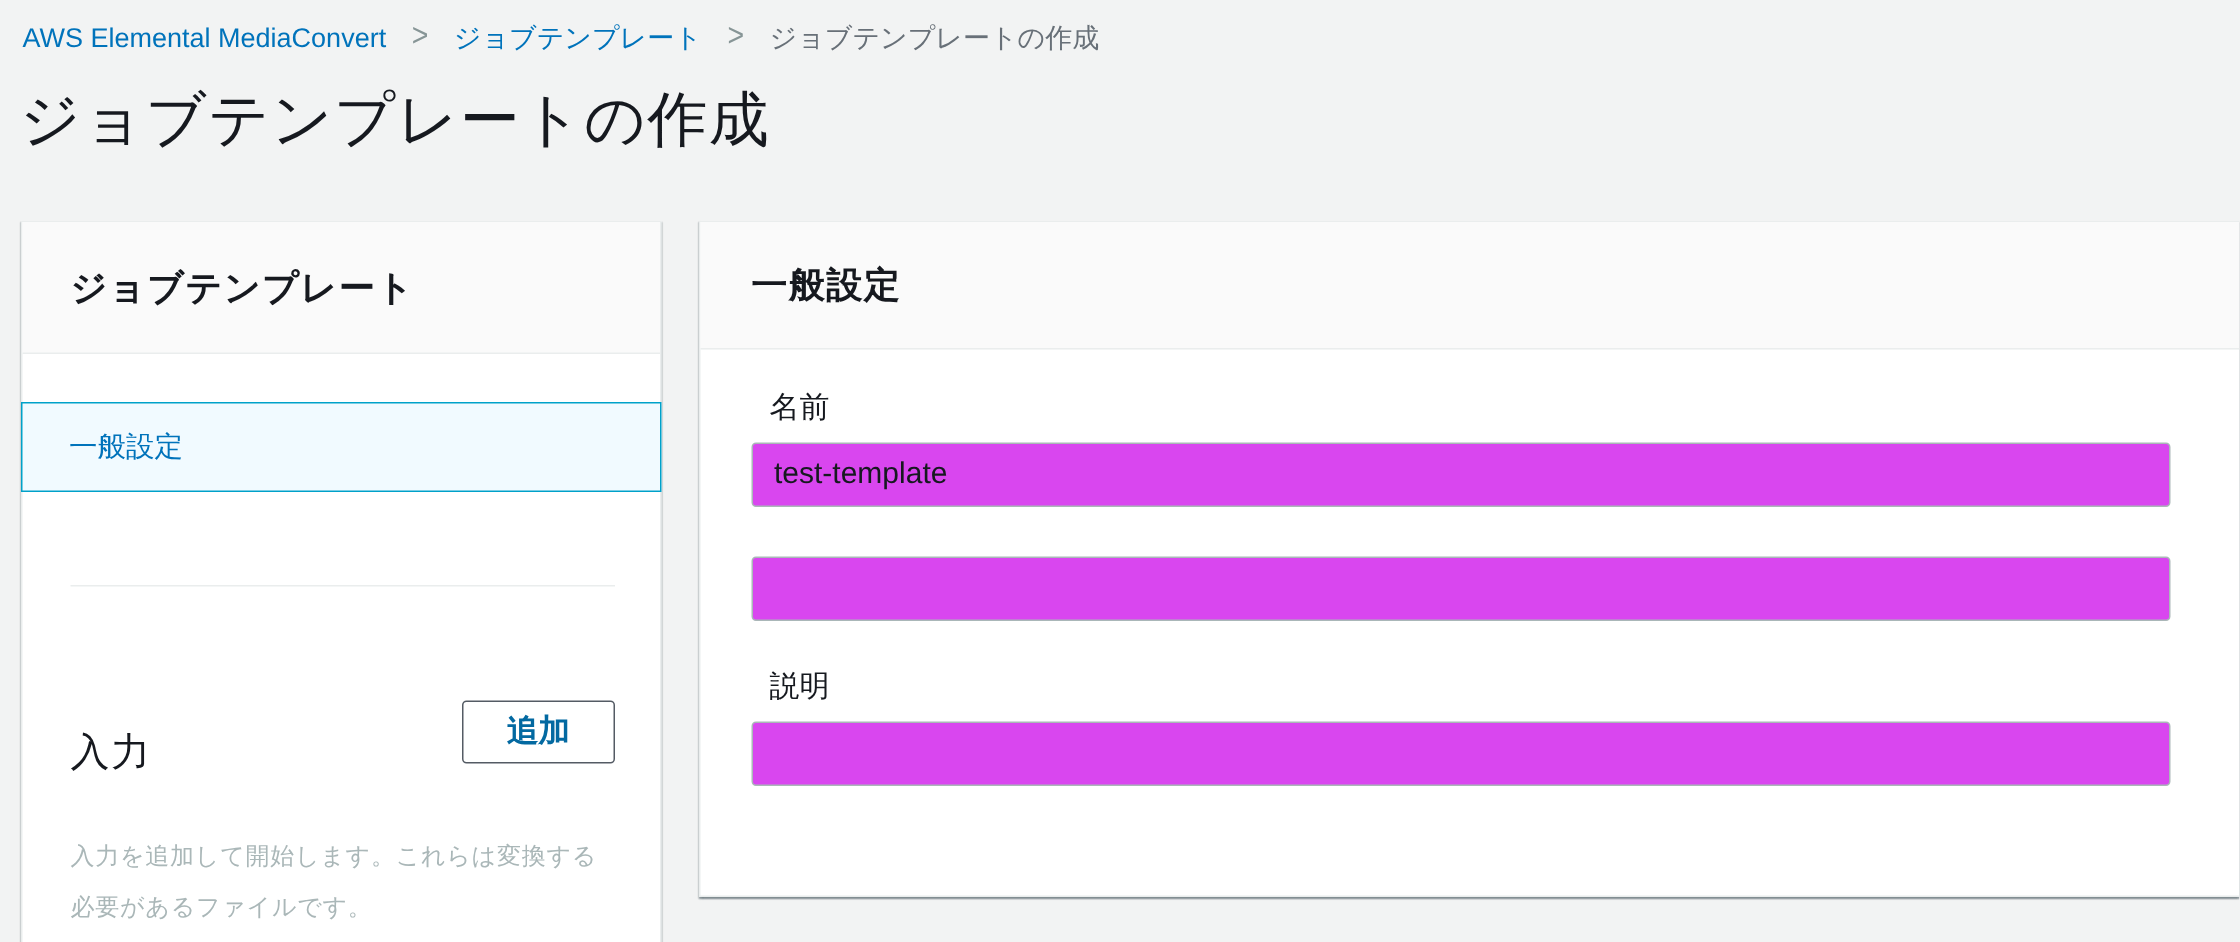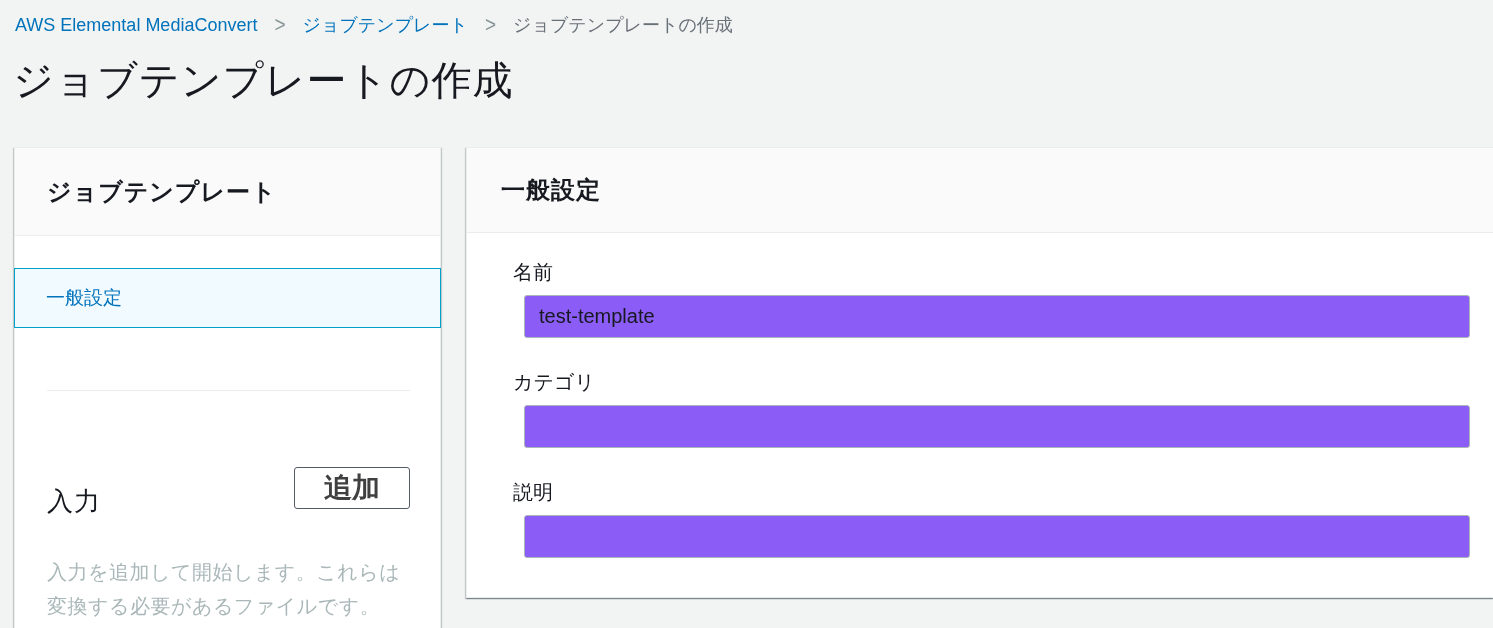--- a/index.html
+++ b/index.html
@@ -58,43 +58,43 @@
     border: 1px solid #00a1c9;
     margin: 0 -1px;
   }
   .sidebar-divider { border: none; border-top: 1px solid #eaeded; margin: 62px 30px 0 32px; }
 
   .input-section { margin-top: 66px; padding: 0 30px 0 32px; }
   .input-section-header { display: flex; justify-content: space-between; align-items: center; }
   .input-section-title { font-size: 26px; font-weight: 400; letter-spacing: 1px; margin-top: 27px; }
   .add-button {
     background: #ffffff; border: 1px solid #545b64; border-radius: 3px;
-    padding: 7px 29px; font-size: 28px; font-weight: 700; color: #404040;
+    padding: 7px 29px; font-size: 21px; font-weight: 700; color: #0369a1;
     font-family: inherit; cursor: pointer; line-height: 26px;
   }
   .help-text {
-    margin-top: 36px; font-size: 20px; line-height: 34px;
+    margin-top: 36px; font-size: 16px; line-height: 34px;
     color: #aab7b8; letter-spacing: 0.5px;
   }
 
   
   .main-panel { flex: 1; height: 451px; border-right: none; }
   .main-header {
     background: #fafafa; border-bottom: 1px solid #eaeded;
     height: 85px; display: flex; align-items: center;
     padding: 0 34px; font-size: 24px; font-weight: 700; letter-spacing: 1px;
   }
   .main-body { padding: 28px 46px 0 34px; }
   .field { margin-bottom: 33px; }
   .field-label { display: block; font-size: 20px; line-height: 22px; margin-bottom: 12px; color: #16191f; margin-left: 12px; }
   .field-input {
     width: 100%; height: 43px;
     border: 1px solid #aab7b8; border-radius: 3px;
     padding: 0 14px; font-size: 20px; color: #16191f;
-    background: #8b5cf6; font-family: inherit; outline: none; margin-left: 23px;
+    background: #d946ef; font-family: inherit; outline: none;
   }
 </style>
 </head>
 <body>
 
 <div class="page-top">
   <nav class="breadcrumb">
     <a class="crumb-link">AWS Elemental MediaConvert</a>
     <span class="crumb-sep">&gt;</span>
     <a class="crumb-link">ジョブテンプレート</a>
@@ -124,21 +124,20 @@
   </aside>
 
   <section class="panel main-panel">
     <div class="main-header">一般設定</div>
     <div class="main-body">
       <div class="field">
         <label class="field-label">名前</label>
         <input class="field-input" type="text" value="test-template" style="">
       </div>
       <div class="field">
-        <label class="field-label">カテゴリ</label>
         <input class="field-input" type="text" value="" style="">
       </div>
       <div class="field">
         <label class="field-label">説明</label>
         <input class="field-input" type="text" value="" style="">
       </div>
     </div>
   </section>
 
 </div>

